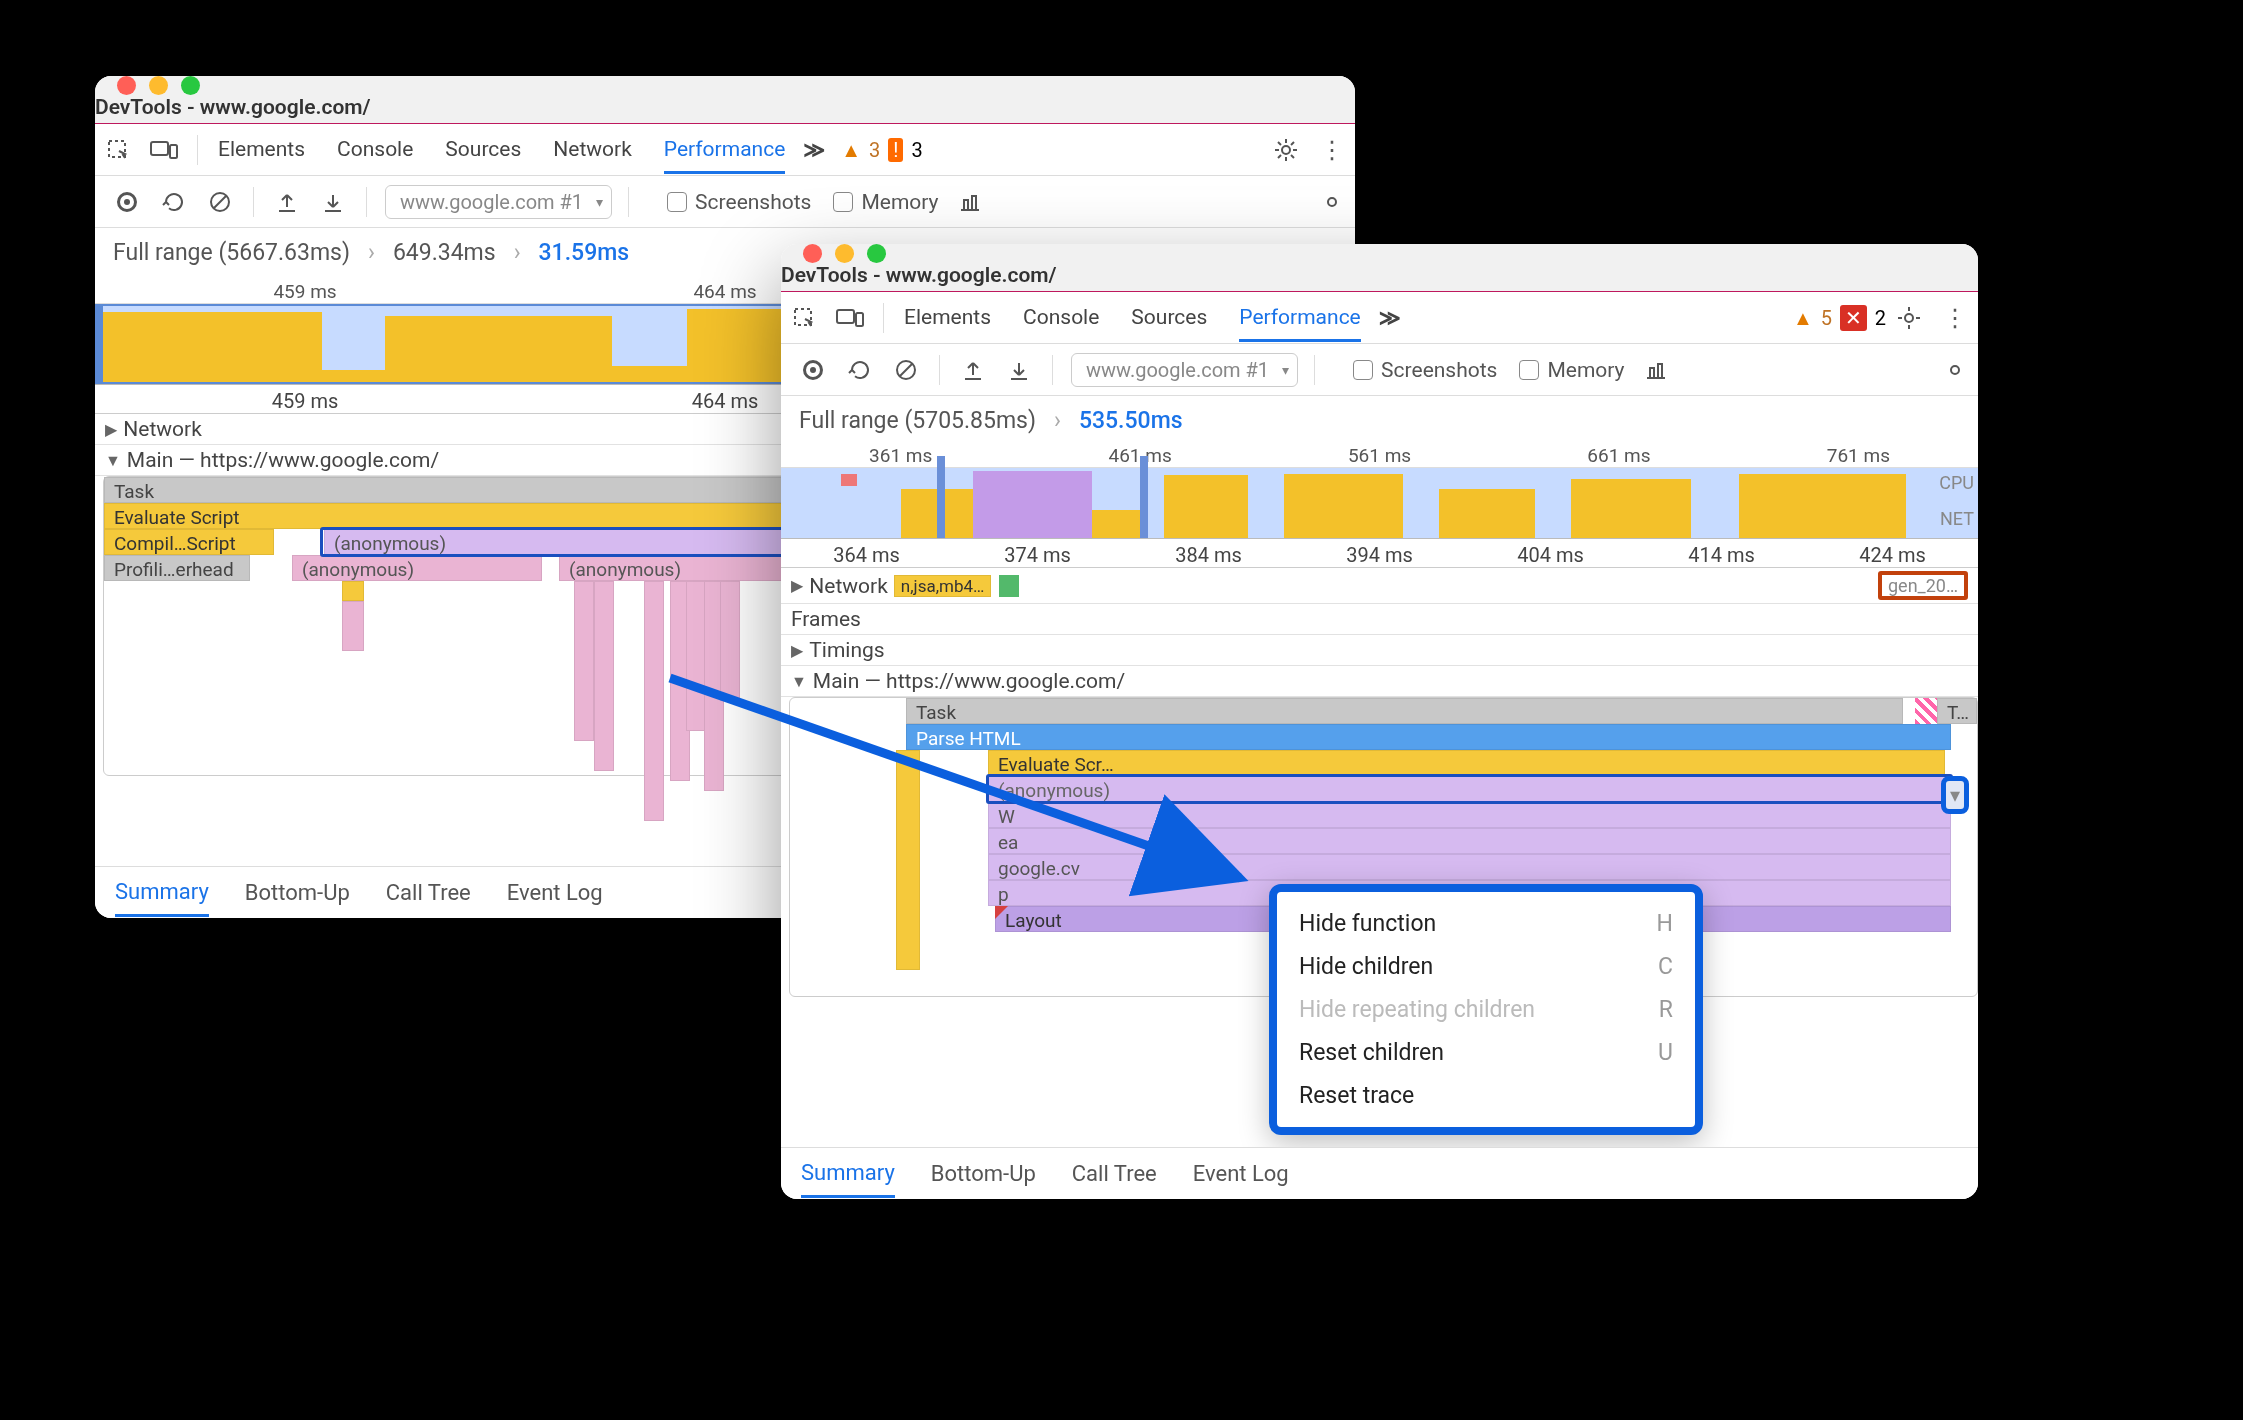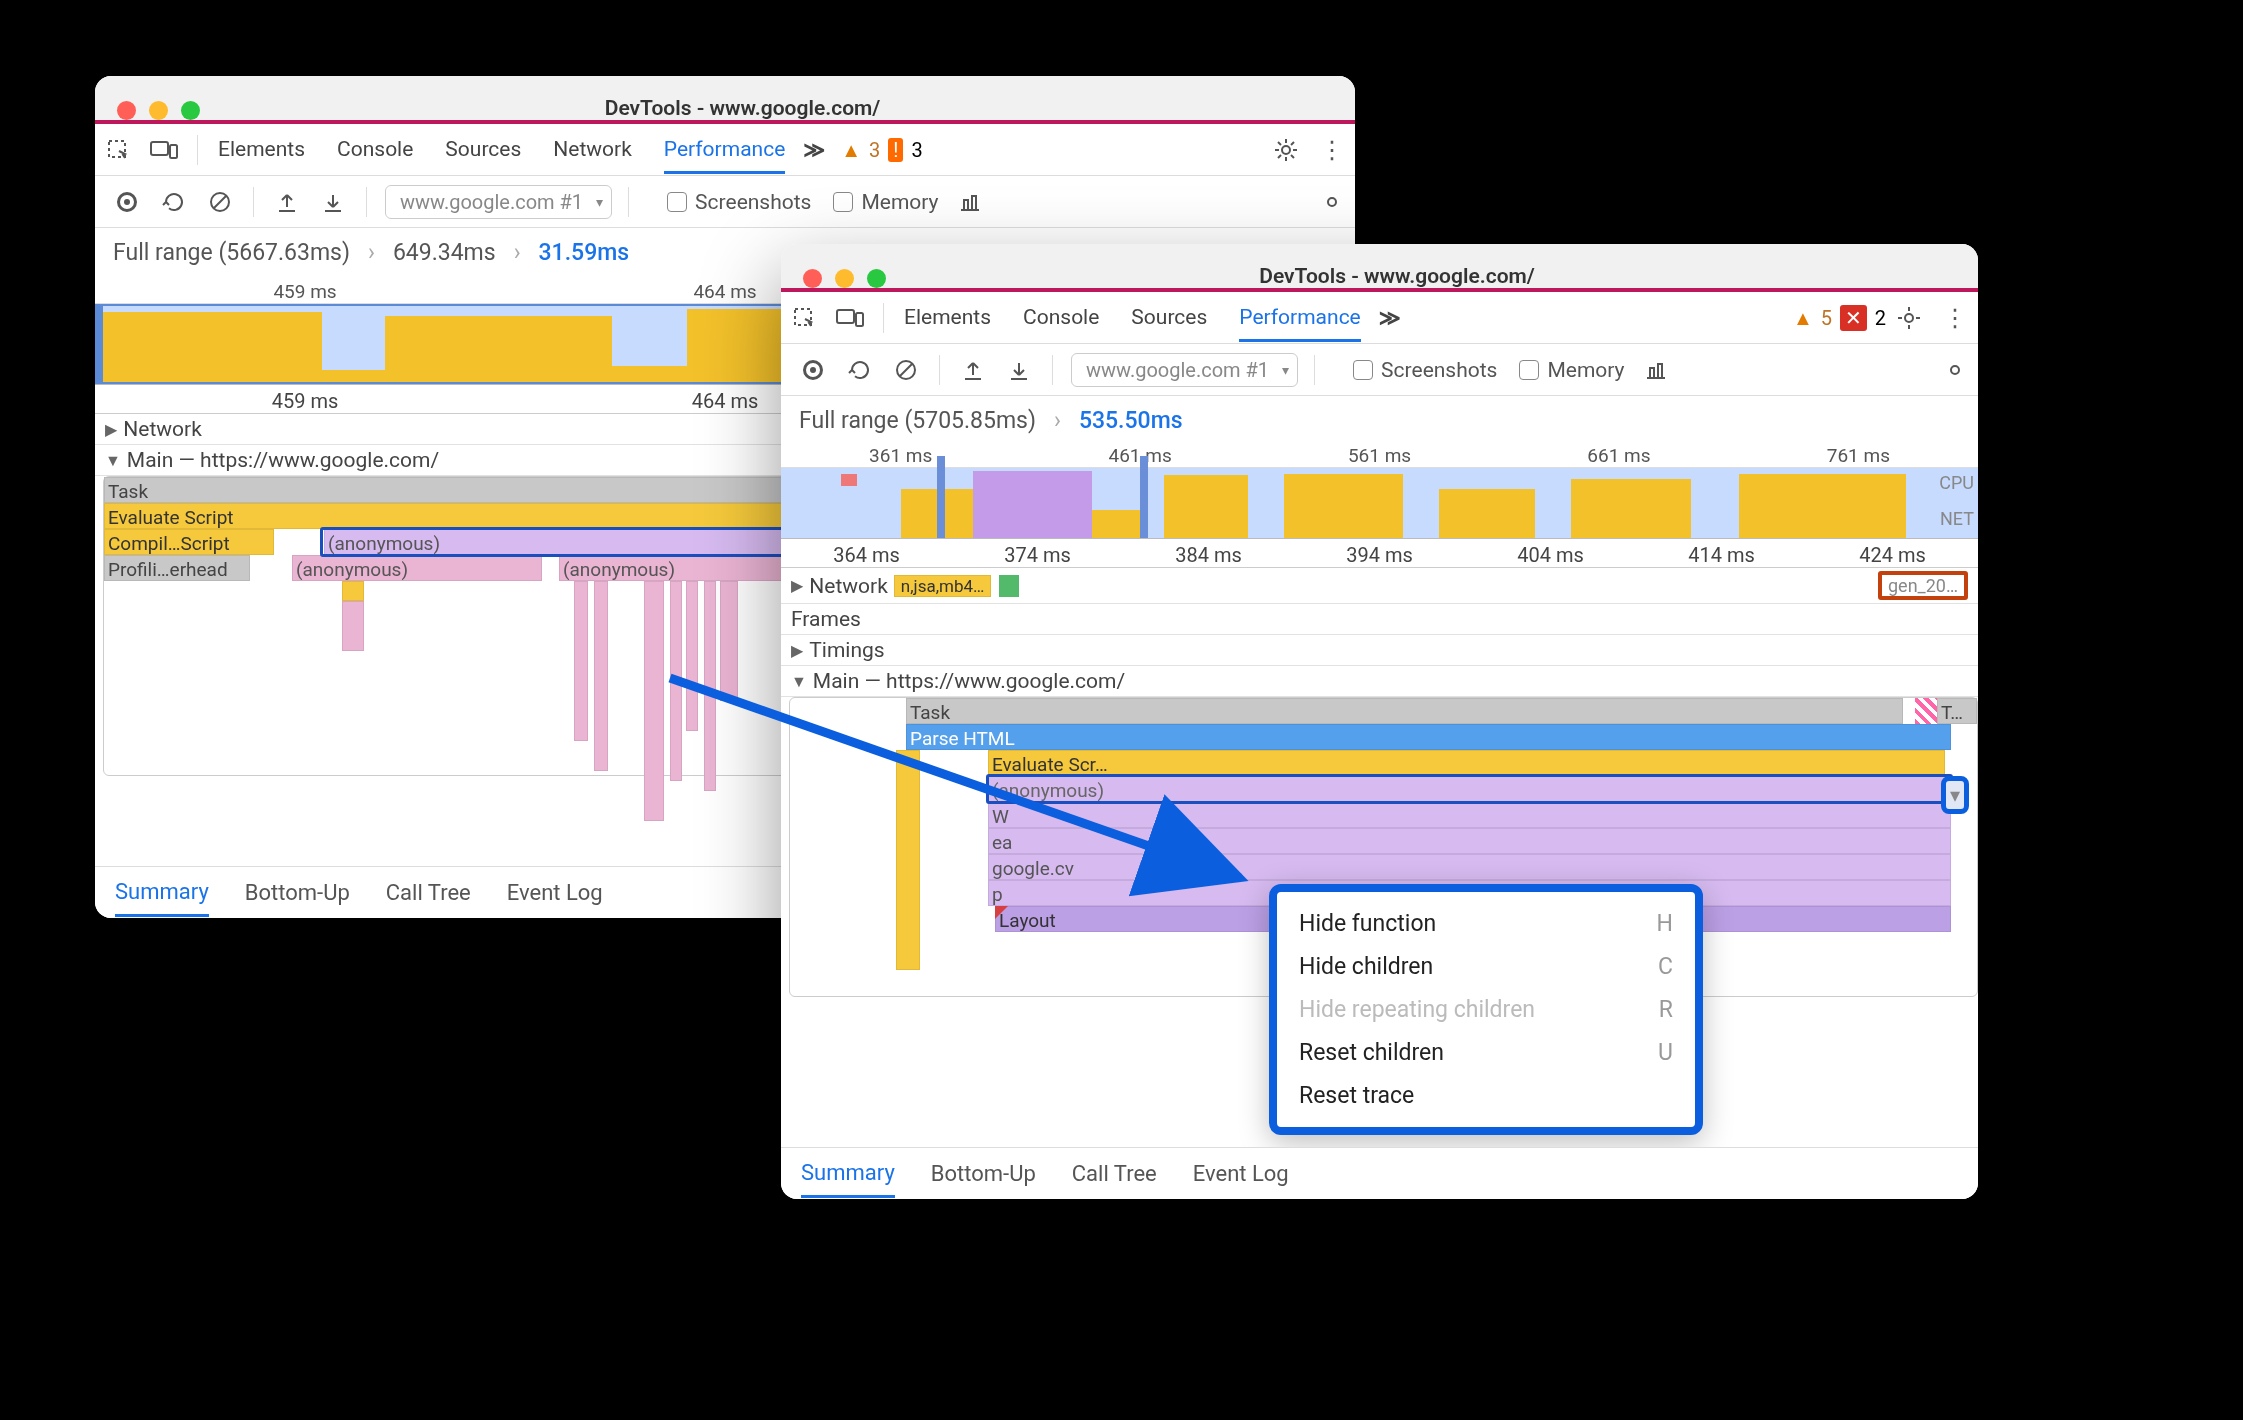--- a/index.html
+++ b/index.html
@@ -1,20 +1,20 @@
 <!DOCTYPE html>
 <html><head>
 <meta charset="utf-8">
 <style>
   * { box-sizing: border-box; margin: 0; padding: 0; font-family: -apple-system, BlinkMacSystemFont, "Segoe UI", Roboto, Helvetica, Arial, sans-serif; }
   body { background: #000; position: relative; width: 2243px; height: 1420px; overflow: hidden; }
   .window { position: absolute; background: #fff; border-radius: 16px; box-shadow: 0 30px 80px rgba(0,0,0,.4); overflow: hidden; }
   #win1 { left: 95px;  top: 76px;  width: 1260px; height: 842px; }
   #win2 { left: 781px; top: 244px; width: 1197px; height: 955px; }
-  .titlebar { height: 48px; display: flex; align-items: flex-end; border-bottom: 4px solid #be185d; background: #f1f1f1; }
+  .titlebar { height: 48px; display: flex; align-items: flex-start; border-bottom: 1px solid #be185d; background: #f1f1f1; flex-direction: column; }
   .lights { display: flex; gap: 13px; padding-left: 22px; }
   .dot { width: 19px; height: 19px; border-radius: 50%; }
   .red { background:#ff5f57 } .yellow{background:#febb2e} .green{background:#28c840}
   .title { flex: 1; text-align: center; font-size: 21px; font-weight: 600; color:#333; padding-right:70px; }
   .tabrow { height: 52px; display:flex; align-items:center; border-bottom:1px solid #dcdcdc; font-size:21px; }
   .iconbtn { width:34px; height:34px; display:inline-flex; align-items:center; justify-content:center; color:#555; margin:0 6px; }
   .tabs { display:flex; gap:32px; margin-left:10px; }
   .tab { color:#444; padding:12px 0 10px 0; }
   .tab.active { color:#1a73e8; border-bottom:3px solid #1a73e8; }
   .overflow { margin-left:18px; color:#444; font-weight:600 }
@@ -32,21 +32,21 @@
   .breadcrumb .active{color:#1a73e8; font-weight:500}
   .timeticks { display:flex; height:28px; font-size:19px; color:#555; border-bottom:1px solid #ddd; align-items:flex-end;}
   .timeticks span{flex:1; text-align:center;}
   .mini { height:80px; background:linear-gradient(#c7dbff,#c7dbff); position:relative; }
   .mini .shape{position:absolute;bottom:0;background:#f3c12a;}
   .ruler { display:flex; height:30px; font-size:20px; color:#444; border-top:1px solid #bbb; border-bottom:1px solid #ccc;}
   .ruler span{flex:1;text-align:center; padding-top:4px}
   .trackhdr { font-size:21px; padding:3px 10px; border-bottom:1px solid #e2e2e2; color:#444; display:flex; align-items:center; gap:6px;}
   .trackhdr .arrow{font-size:16px;color:#666}
   .flame { position:relative; }
-  .bar { position:absolute; height:26px; font-size:19px; padding:2px 3px; color:#333; white-space:nowrap; overflow:hidden; text-overflow:ellipsis; border:1px solid rgba(0,0,0,.08);}
+  .bar { position:absolute; height:26px; font-size:19px; padding:2px 9px; color:#333; white-space:nowrap; overflow:hidden; text-overflow:ellipsis; border:1px solid rgba(0,0,0,.08);}
   .gray{background:#c8c8c8;color:#444} .amber{background:#f5c93b} .purple{background:#d6baf0;color:#555}
   .pink{background:#eab4d3;color:#555} .blue{background:#55a0ec;color:#fff}
   .flame.sel .selbox{position:absolute;border:3px solid #1a4fbf;border-radius:3px;}
   .bottomtabs{position:absolute;bottom:0;left:0;right:0;height:52px;display:flex;align-items:center;gap:36px;padding-left:20px;font-size:22px;border-top:1px solid #ddd;background:#fff;}
   .bottomtabs .t{color:#555}
   .bottomtabs .t.active{color:#1a73e8;border-bottom:3px solid #1a73e8;padding-bottom:10px;margin-bottom:-10px}
   .ctxmenu{position:absolute;background:#fff;border-radius:12px;border:8px solid #0b5fde;box-shadow:0 8px 30px rgba(0,0,0,.25);padding:10px 0;}
   .ctxmenu .item{display:flex;justify-content:space-between;align-items:center;padding:8px 22px;font-size:23px;color:#222;gap:40px;}
   .ctxmenu .item.dis{color:#bbb}
   .ctxmenu .kb{color:#999}

